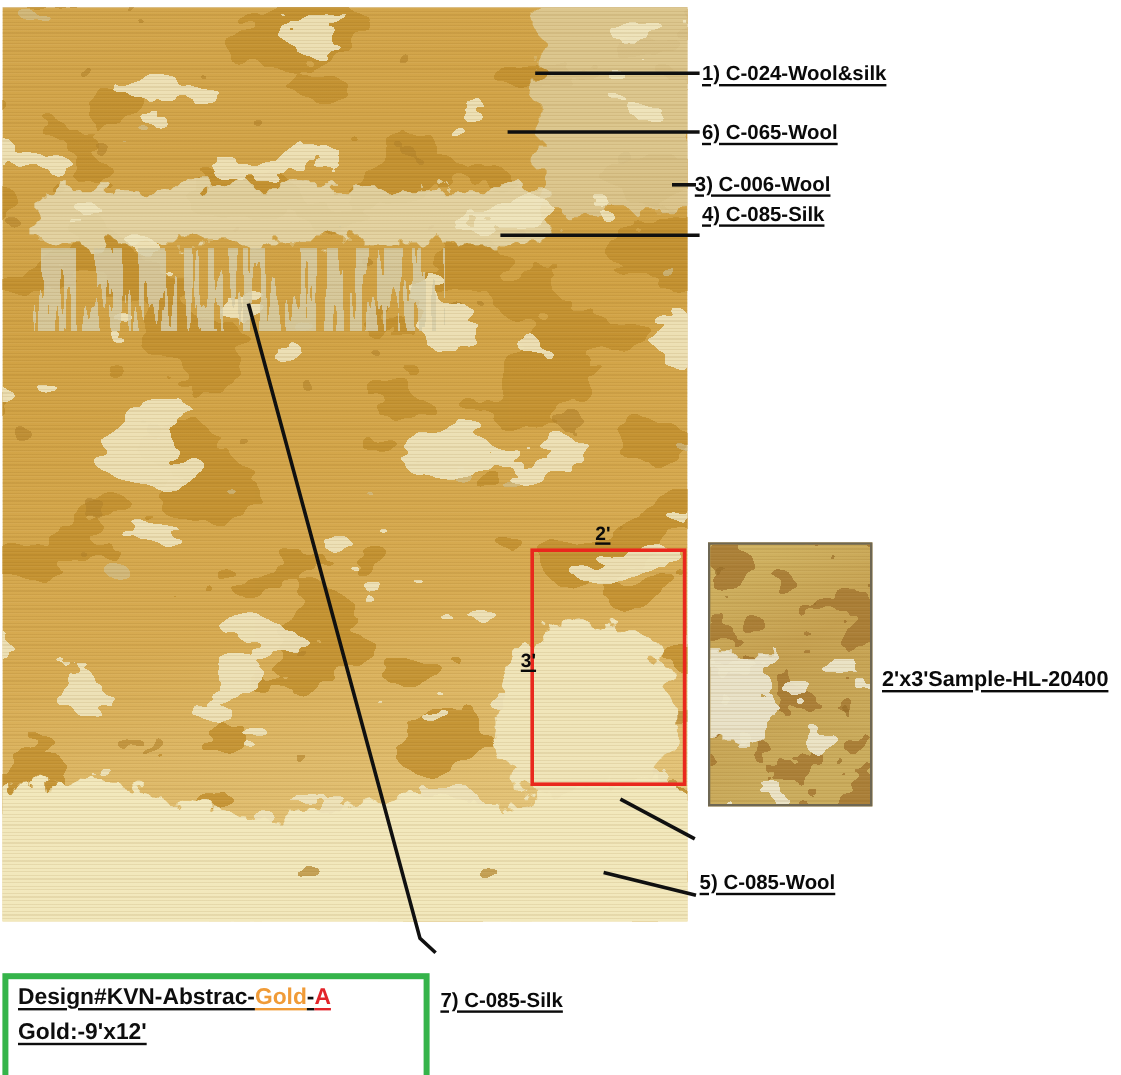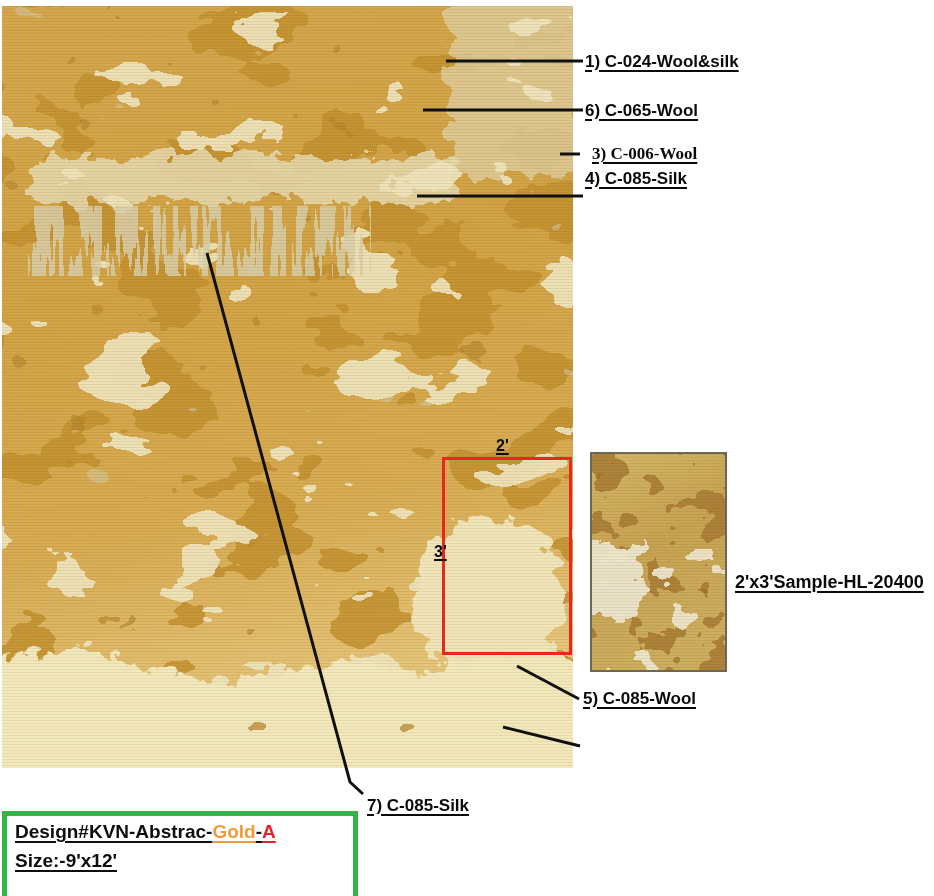--- a/index.html
+++ b/index.html
@@ -18,41 +18,41 @@
 
   
   .lines { position:absolute; left:0; top:0; width:934px; height:896px; pointer-events:none; }
 
   
   .callout { position:absolute; font-weight:bold; font-size:17px; color:#0a0a0a;
              text-decoration:underline; text-decoration-thickness:2px; text-underline-offset:3px;
              white-space:nowrap; }
   .c1 { left:585px; top:52px; }
   .c2 { left:585px; top:101px; }
-  .c3 { left:592px; top:144px;font-family:Liberation Serif, serif; }
+  .c3 { left:579px; top:144px; }
   .c4 { left:585px; top:169px; }
-  .c5 { left:583px; top:689px; }
+  .c5 { left:583px; top:726px; }
   .c6 { left:584px; top:736px; }
-  .c7 { left:367px; top:796px; }
+  .c7 { left:367px; top:824px; }
 
   
   .redbox { position:absolute; left:442px; top:457px; width:130px; height:198px;
             border:3px solid #E9281D; }
   .dim { position:absolute; font-weight:bold; font-size:16px; color:#0a0a0a;
          text-decoration:underline; text-decoration-thickness:2px; text-underline-offset:2px; }
   .dim-w { left:496px; top:437px; }
   .dim-h { left:434px; top:543px; }
 
   
   .sample-rug { position:absolute; left:590px; top:452px; width:137px; height:220px;
                 border:2px solid #6e6753; background:#C7A553; }
   .sample-rug svg { display:block; width:100%; height:100%; }
   .sample-label { position:absolute; left:735px; top:556px; font-weight:bold; font-size:18px;
                   color:#0a0a0a; text-decoration:underline; text-decoration-thickness:2px;
-                  text-underline-offset:3px; white-space:nowrap;margin-top:16px; }
+                  text-underline-offset:3px; white-space:nowrap; }
 
   
   .info-box { position:absolute; left:2px; top:783px; width:356px; height:97px;
               border:5px solid #35B44A; background:#ffffff; padding:1px 8px;margin-top:28px; }
   .info-line { font-size:19px; font-weight:bold; color:#0e0e0e; line-height:29px; white-space:nowrap; }
   .info-line .seg { text-decoration:underline; text-decoration-thickness:2px; text-underline-offset:3px; }
   .u { text-decoration:underline; text-decoration-thickness:2px; text-underline-offset:3px; }
   .gold-word { color:#F09B37; }
   .red-letter { color:#E2242A; }
 </style>
@@ -202,16 +202,16 @@
           <rect x="-10" y="92" width="58" height="72" fill="#E9E2C8"></rect>
         </g>
       <rect x="0" y="100" width="133" height="116" filter="url(#fCreamS)" opacity="0.95"></rect>
     </svg>
     <div class="weave"></div>
   </div>
   <div class="sample-label">2'x3'Sample-HL-20400</div>
 
   <div class="info-box">
     <div class="info-line"><span class="seg">Design#KVN-Abstrac-</span><span class="seg gold-word">Gold</span><span class="seg">-</span><span class="seg red-letter">A</span></div>
-    <div class="info-line u">Size:-9'x12'</div>
+    <div class="info-line u">Gold:-9'x12'</div>
   </div>
 
 </div>
 
 </body></html>

